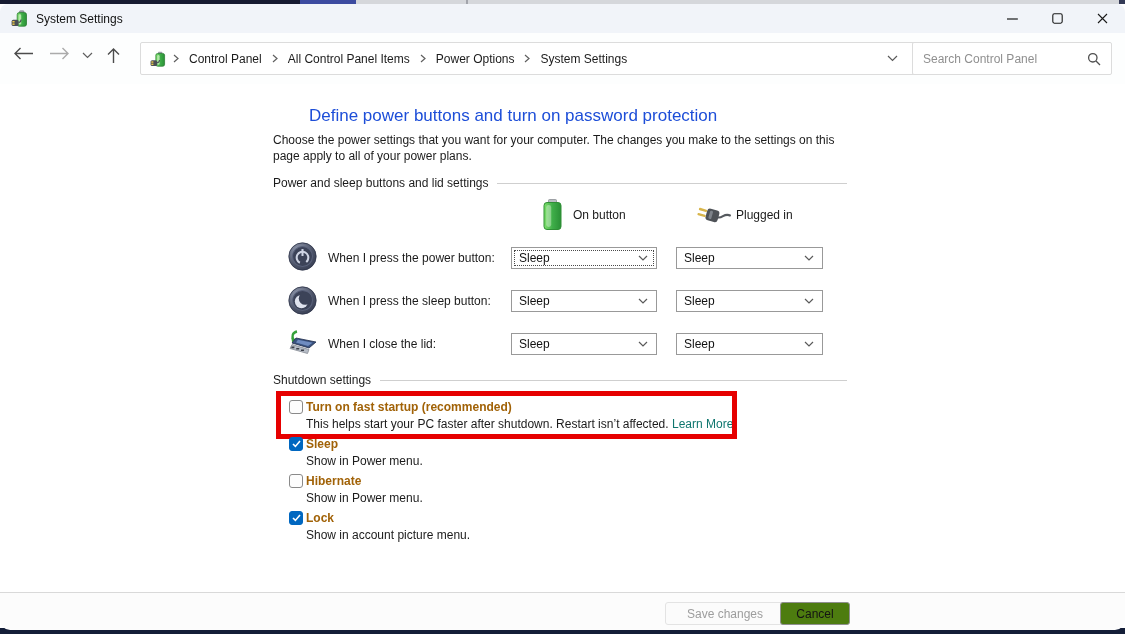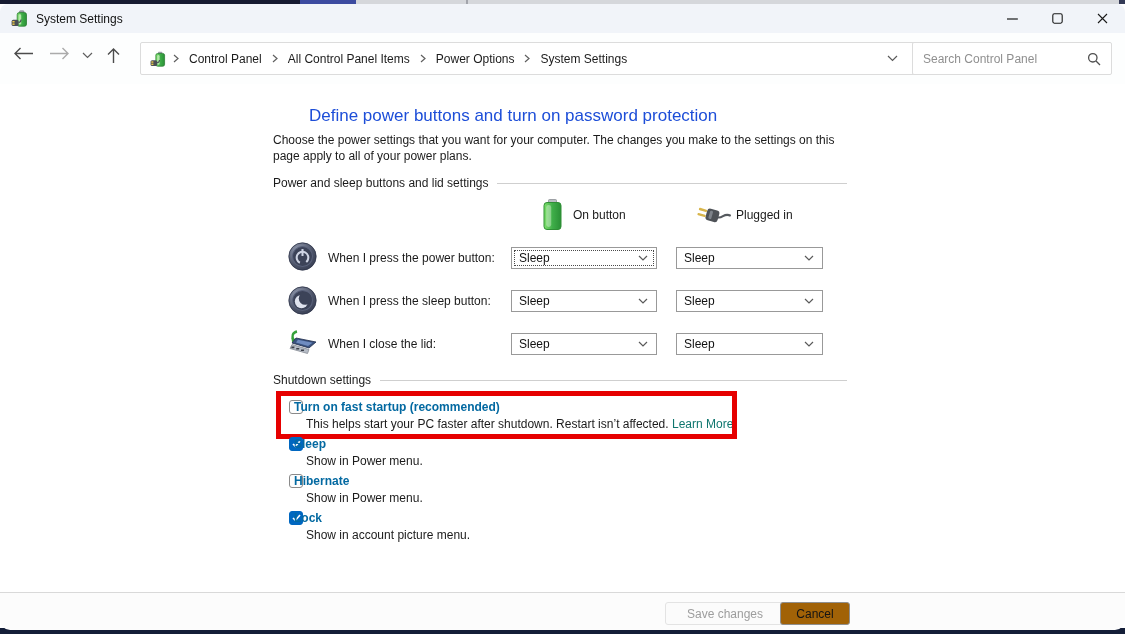--- a/index.html
+++ b/index.html
@@ -52,31 +52,31 @@
   .dropdown .val { padding-left:7px; flex:1; }
   .dropdown .dd-chev { margin-right:8px; display:flex; }
   .dropdown.focused::after { content:""; position:absolute; inset:2px; border:1px dotted #4a4a4a; pointer-events:none; }
 
   .annotation-box { position:absolute; left:276px; top:307px; width:461px; height:48px;
                     border:5px solid #e60000; pointer-events:none; }
 
   .chk { position:absolute; width:14px; height:14px; border-radius:3px; display:flex; align-items:center; justify-content:center; }
   .chk.unchecked { background:#fdfdfd; border:1px solid #8a8a8a; }
   .chk.checked { background:#0067c0; border:1px solid #0067c0; }
-  .chk-label { position:absolute; left:294px; font-size:12px; font-weight:bold; color:#0369a1; white-space:nowrap; }
+  .chk-label { position:absolute; left:306px; font-size:12px; font-weight:bold; color:#a16207; white-space:nowrap; }
   .chk-desc { position:absolute; left:306px; font-size:12px; color:#1b1b1b; white-space:nowrap; }
   .learn-link { color:#0f766e; cursor:pointer; }
 
   
   .footer { position:absolute; top:592px; left:0; width:1125px; height:38px; background:#fcfcfc;
             border-top:1px solid #d9d9d9; border-radius:0 0 10px 10px; }
   .btn { position:absolute; top:9px; height:23px; border-radius:3px; font-family:"Liberation Sans",sans-serif;
          font-size:12px; display:flex; align-items:center; justify-content:center; }
   .btn-save { left:665px; width:120px; background:#fbfbfb; border:1px solid #e3e3e3; color:#9d9d9d; }
-  .btn-cancel { left:780px; width:70px; background:#a16207; border:1px solid #8f8f8f; color:#141414; }
+  .btn-cancel { left:780px; width:70px; background:#4d7c0f; border:1px solid #8f8f8f; color:#141414; }
   .bottom-strip { position:absolute; top:628px; left:0; width:1125px; height:6px; background:#141e38; z-index:-1; }
   .window { z-index:0; }
   .footer, .content, .toolbar, .titlebar { z-index:1; }
 </style>
 </head>
 <body>
 
 <svg width="0" height="0" style="position:absolute">
   <defs>
     <radialGradient id="pbGrad" cx="35%" cy="30%" r="80%">

